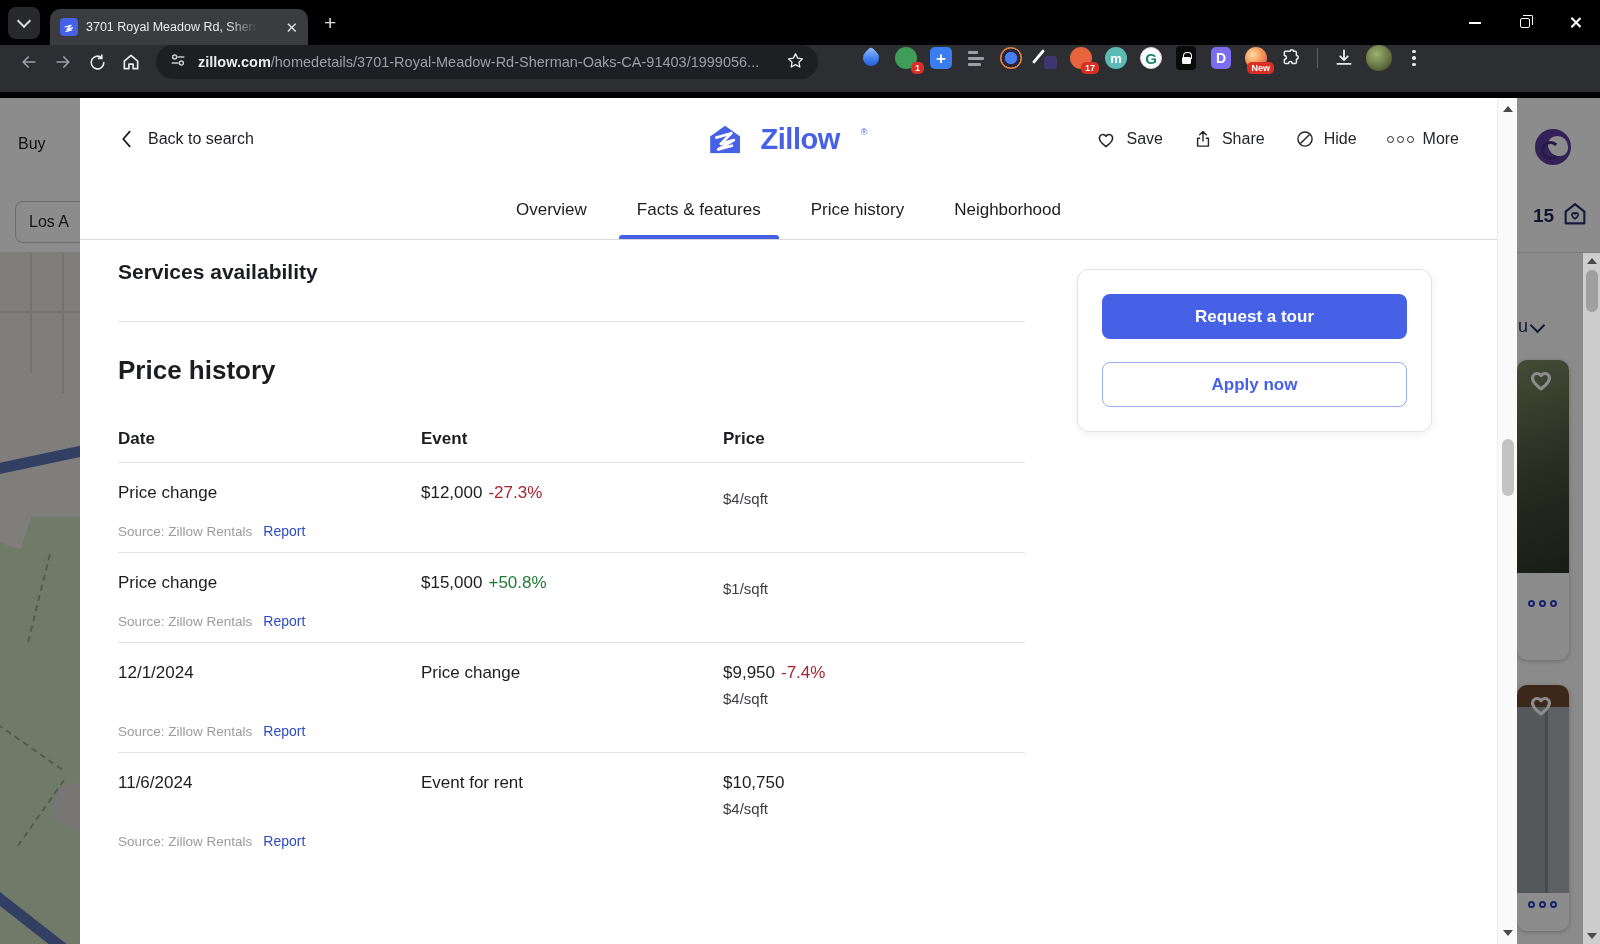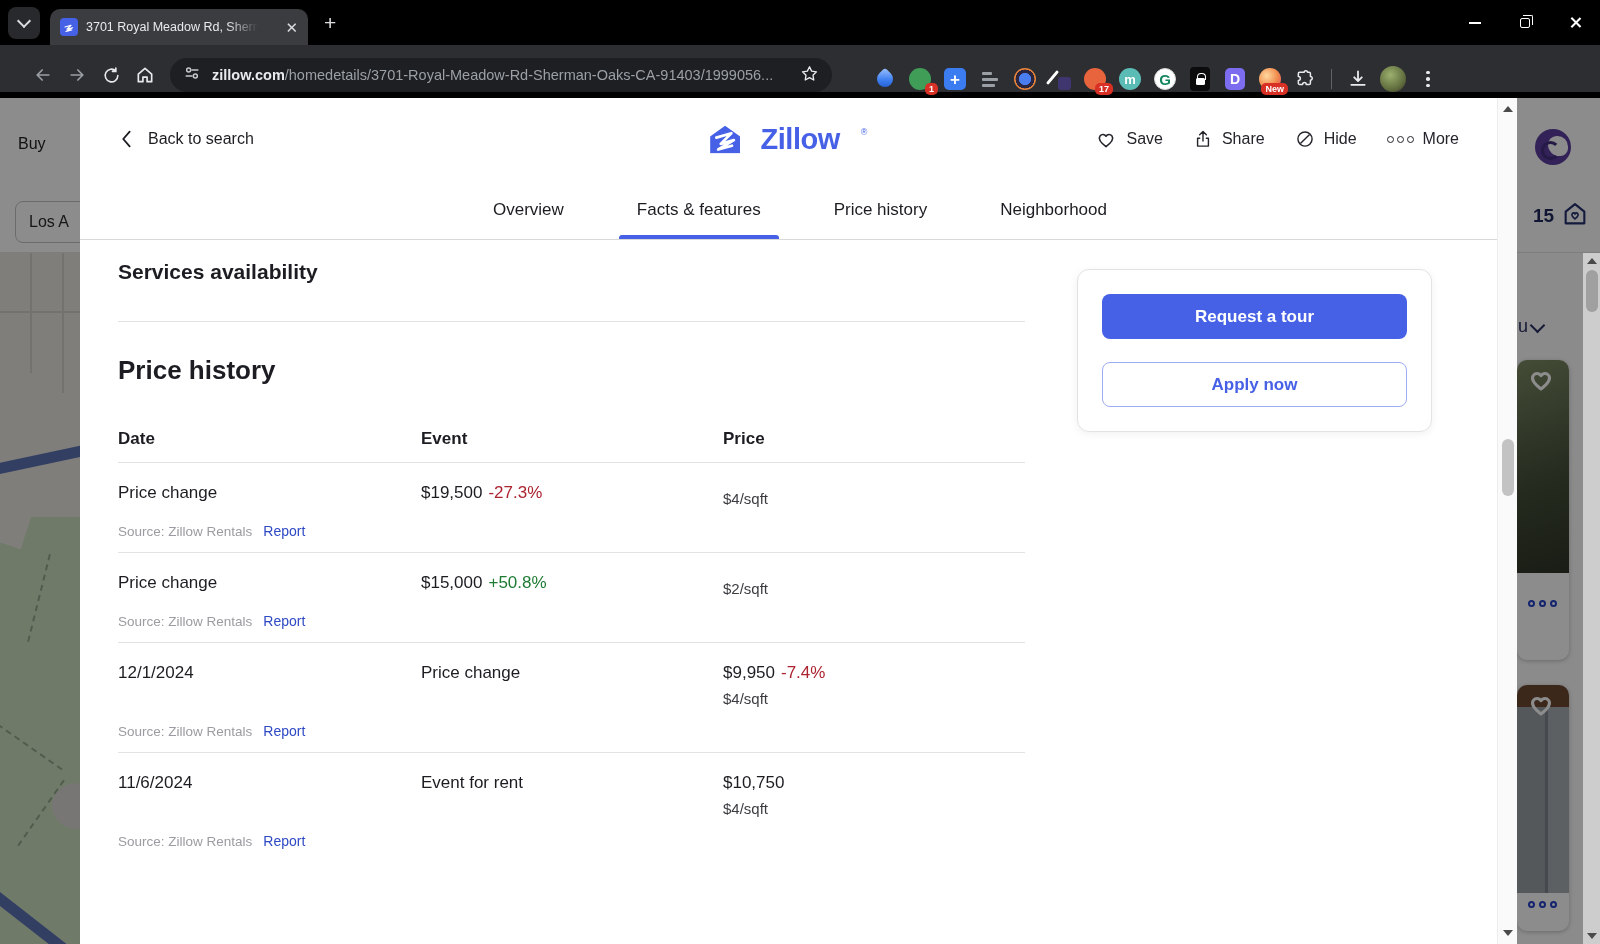--- a/index.html
+++ b/index.html
@@ -24,21 +24,21 @@
   .newtab{color:#dadce0;font-size:21px;margin-left:16px;font-weight:400;}
   .win-controls{margin-left:auto;display:flex;height:45px;}
   .win-btn{width:50px;height:45px;display:flex;align-items:center;justify-content:center;}
   .ic-min{width:12px;height:2px;background:#fff;}
   .ic-max{width:10px;height:10px;border:1.5px solid #fff;border-radius:2px;position:relative;}
   .ic-max::before{content:"";position:absolute;left:2px;top:-4px;width:9px;height:9px;border:1.5px solid #fff;border-left:none;border-bottom:none;border-radius:0 2px 0 0;}
   .ic-close{position:relative;width:13px;height:13px;}
   .ic-close::before,.ic-close::after{content:"";position:absolute;left:6px;top:0;width:1.6px;height:13px;background:#fff;}
   .ic-close::before{transform:rotate(45deg);} .ic-close::after{transform:rotate(-45deg);}
 
-  .toolbar{position:absolute;left:0;top:45px;width:100%;height:47px;background:var(--toolbar);display:flex;align-items:flex-end;padding:0 26px;}
+  .toolbar{position:absolute;left:0;top:45px;width:100%;height:47px;background:var(--toolbar);display:flex;align-items:flex-start;padding:0 12px;}
   .nav-ic{width:34px;height:34px;display:flex;align-items:center;justify-content:center;flex:0 0 auto;}
   .nav-ic svg{display:block;}
   .omnibox{height:34px;flex:0 0 662px;margin-left:8px;background:var(--omnibox);border-radius:17px;display:flex;align-items:center;padding:0 12px;overflow:hidden;}
   .site-ic{flex:0 0 22px;}
   .url{margin-left:8px;font-size:14.5px;white-space:nowrap;overflow:hidden;flex:1;}
   .url .dom{color:#e8eaed;font-weight:700;}
   .url .path{color:#9aa0a6;}
   .star{margin-left:6px;flex:0 0 20px;}
   .exts{display:flex;align-items:center;gap:9px;margin-left:40px;}
   .ext{position:relative;width:26px;height:26px;display:flex;align-items:center;justify-content:center;flex:0 0 26px;}
@@ -123,21 +123,21 @@
   .back{display:flex;align-items:center;gap:14px;color:#1c1d22;font-size:16px;}
   .logo{position:absolute;left:50%;top:50%;transform:translate(-50%,-50%);display:flex;align-items:center;gap:21px;}
   .logo-word{font-size:29px;font-weight:800;color:var(--accent);letter-spacing:-0.5px;}
   .logo-reg{font-size:9px;color:var(--accent);align-self:flex-start;margin-top:4px;}
   .m-actions{margin-left:auto;display:flex;align-items:center;gap:30px;}
   .m-action{display:flex;align-items:center;gap:9px;font-size:16px;color:#24252b;}
   .more-dots{display:flex;gap:3px;}
   .more-dots i{width:7px;height:7px;border:1.8px solid #24252b;border-radius:50%;display:block;}
 
   .m-tabs{height:60px;display:flex;justify-content:center;align-items:stretch;gap:46px;border-bottom:1px solid #d9d9dc;}
-  .m-tab{display:flex;align-items:center;font-size:17px;color:#1c1d22;position:relative;padding:0 2px;margin-left:23px;}
+  .m-tab{display:flex;align-items:center;font-size:17px;color:#1c1d22;position:relative;padding:0 2px;}
   .m-tab.active{font-weight:400;}
   .m-tab.active::after{content:"";position:absolute;left:-16px;right:-16px;bottom:0;height:4px;border-radius:3px 3px 0 0;background:var(--accent);}
 
   .m-content{position:relative;padding:20px 0 0 38px;}
   .h-services{font-size:21px;font-weight:700;color:var(--ink);}
   .sect-hr{width:907px;height:1px;background:var(--line);margin-top:37px;}
   .h-price{font-size:26px;font-weight:700;color:var(--ink);margin-top:33px;}
   .ph-table{width:907px;margin-top:43px;}
   .ph-head{display:grid;grid-template-columns:303px 302px 1fr;padding-bottom:13px;border-bottom:1px solid var(--line);font-size:17px;font-weight:700;color:var(--ink);}
   .ph-row{border-bottom:1px solid var(--line);padding:20px 0 13px;}
@@ -424,31 +424,31 @@
         <div class="ph-table">
           <div class="ph-head">
             <span>Date</span>
             <span>Event</span>
             <span>Price</span>
           </div>
 
           <div class="ph-row">
             <div class="row-main">
               <span>Price change</span>
-              <span class="price-cell"><span>$19,500</span><span class="chg neg">-27.3%</span></span>
+              <span class="price-cell"><span>$12,000</span><span class="chg neg">-27.3%</span></span>
               <span class="per-sqft">$4/sqft</span>
             </div>
             <div class="row-source"><span>Source: Zillow Rentals</span><span class="report">Report</span></div>
           </div>
 
           <div class="ph-row">
             <div class="row-main">
               <span>Price change</span>
               <span class="price-cell"><span>$15,000</span><span class="chg pos">+50.8%</span></span>
-              <span class="per-sqft">$2/sqft</span>
+              <span class="per-sqft">$1/sqft</span>
             </div>
             <div class="row-source"><span>Source: Zillow Rentals</span><span class="report">Report</span></div>
           </div>
 
           <div class="ph-row">
             <div class="row-main">
               <span>12/1/2024</span>
               <span>Price change</span>
               <span class="price-cell"><span>$9,950</span><span class="chg neg">-7.4%</span></span>
               <span class="per-sqft">$4/sqft</span>

